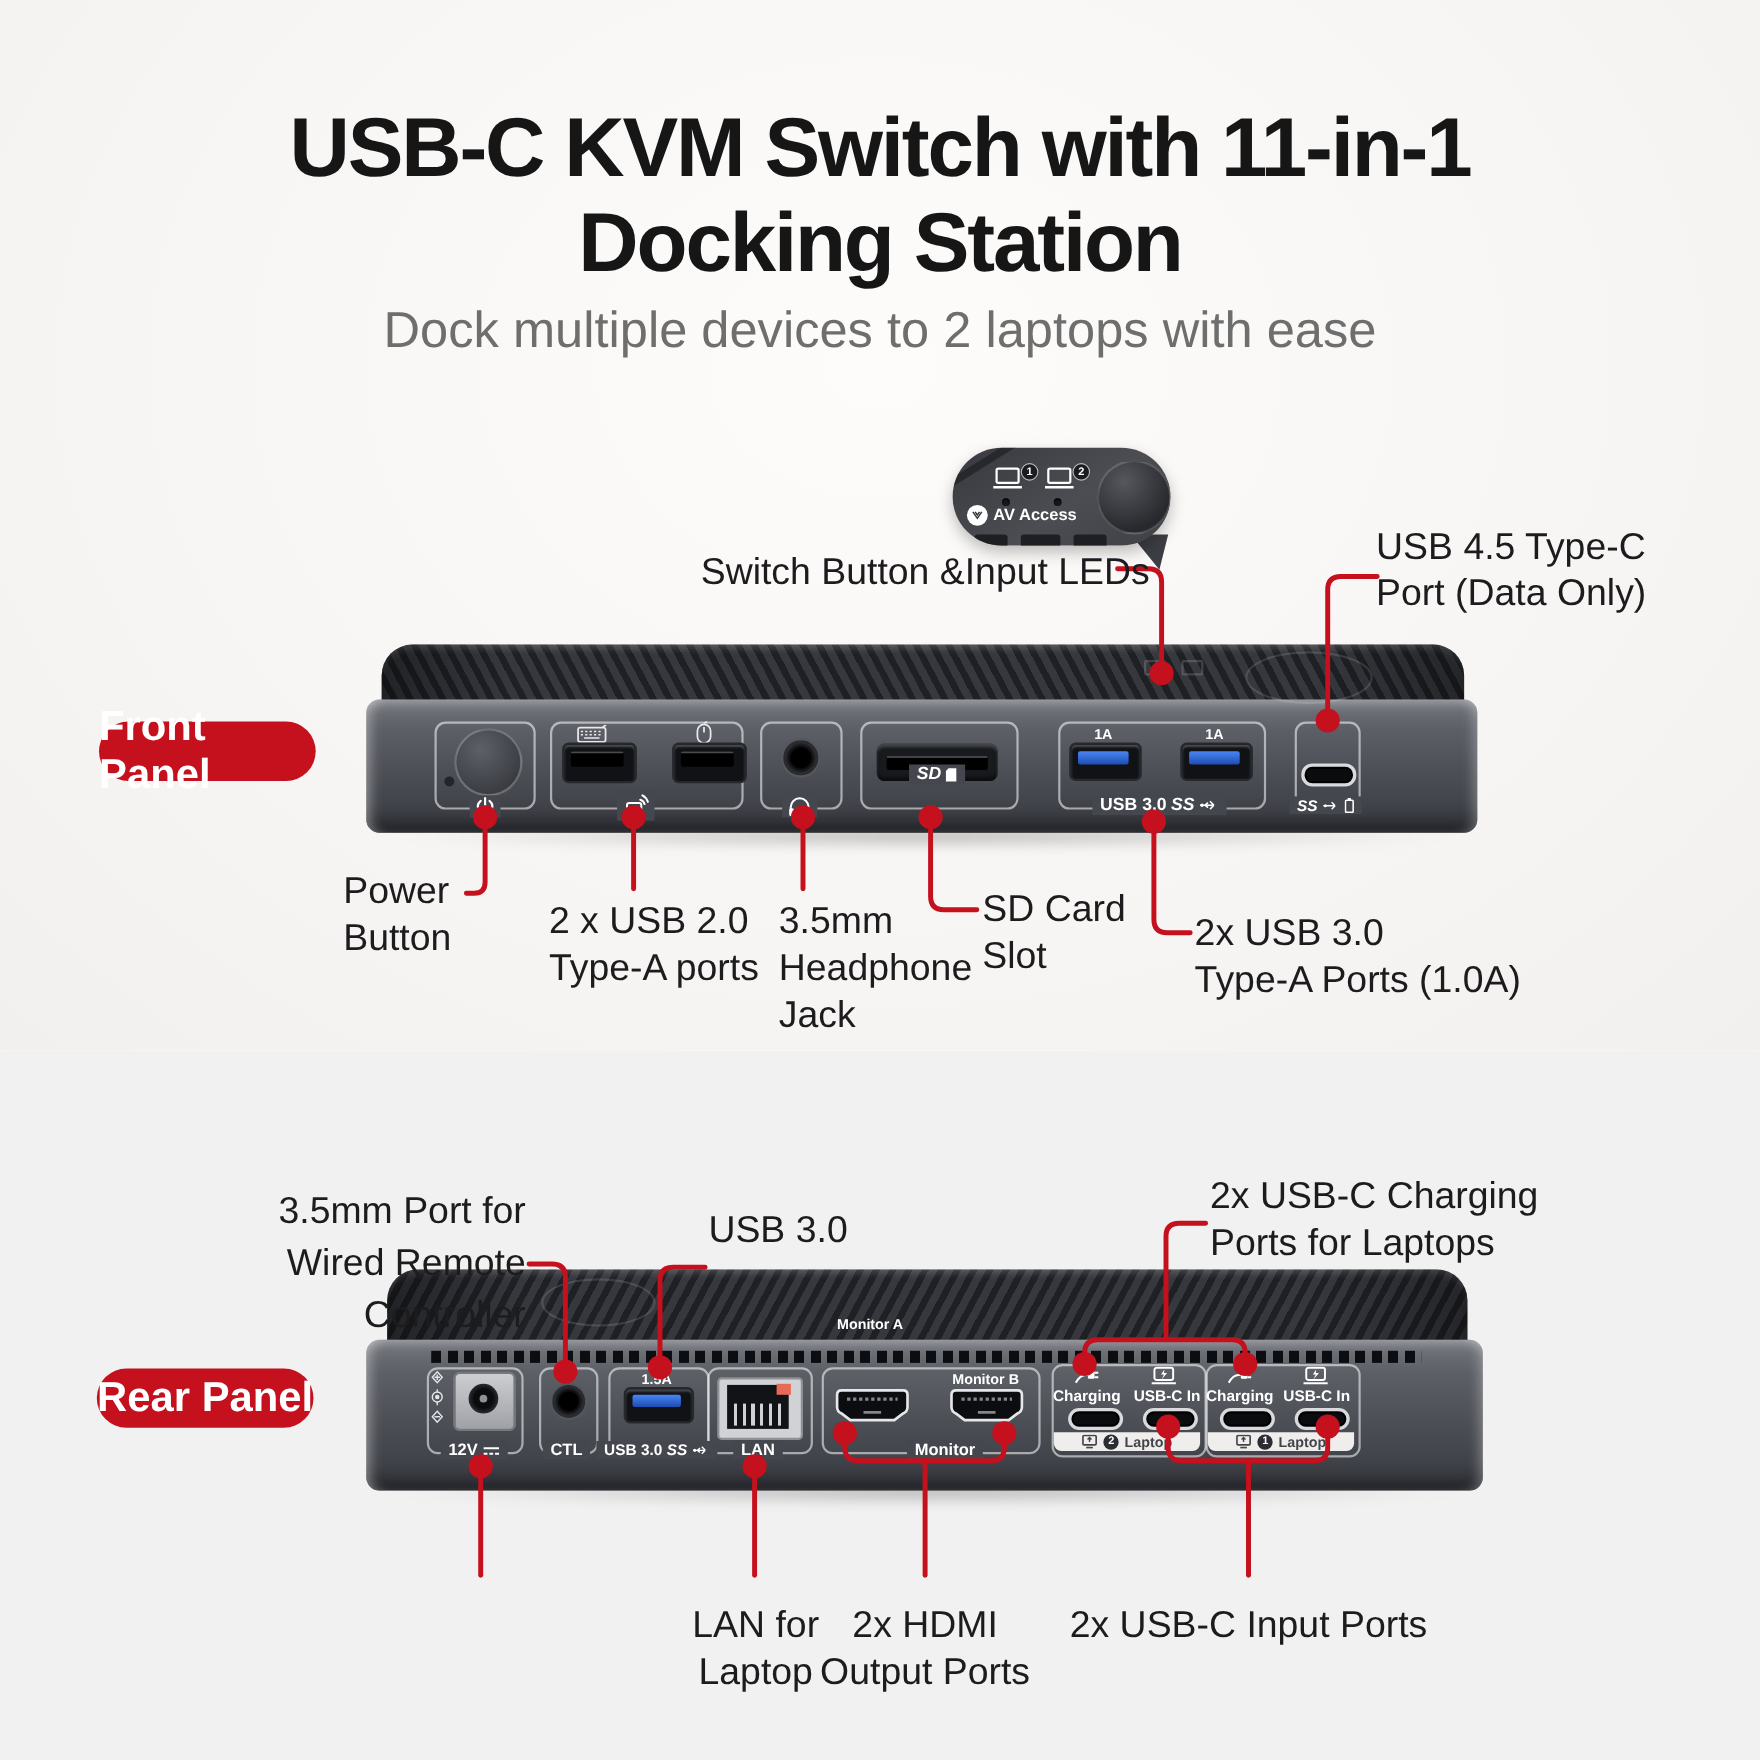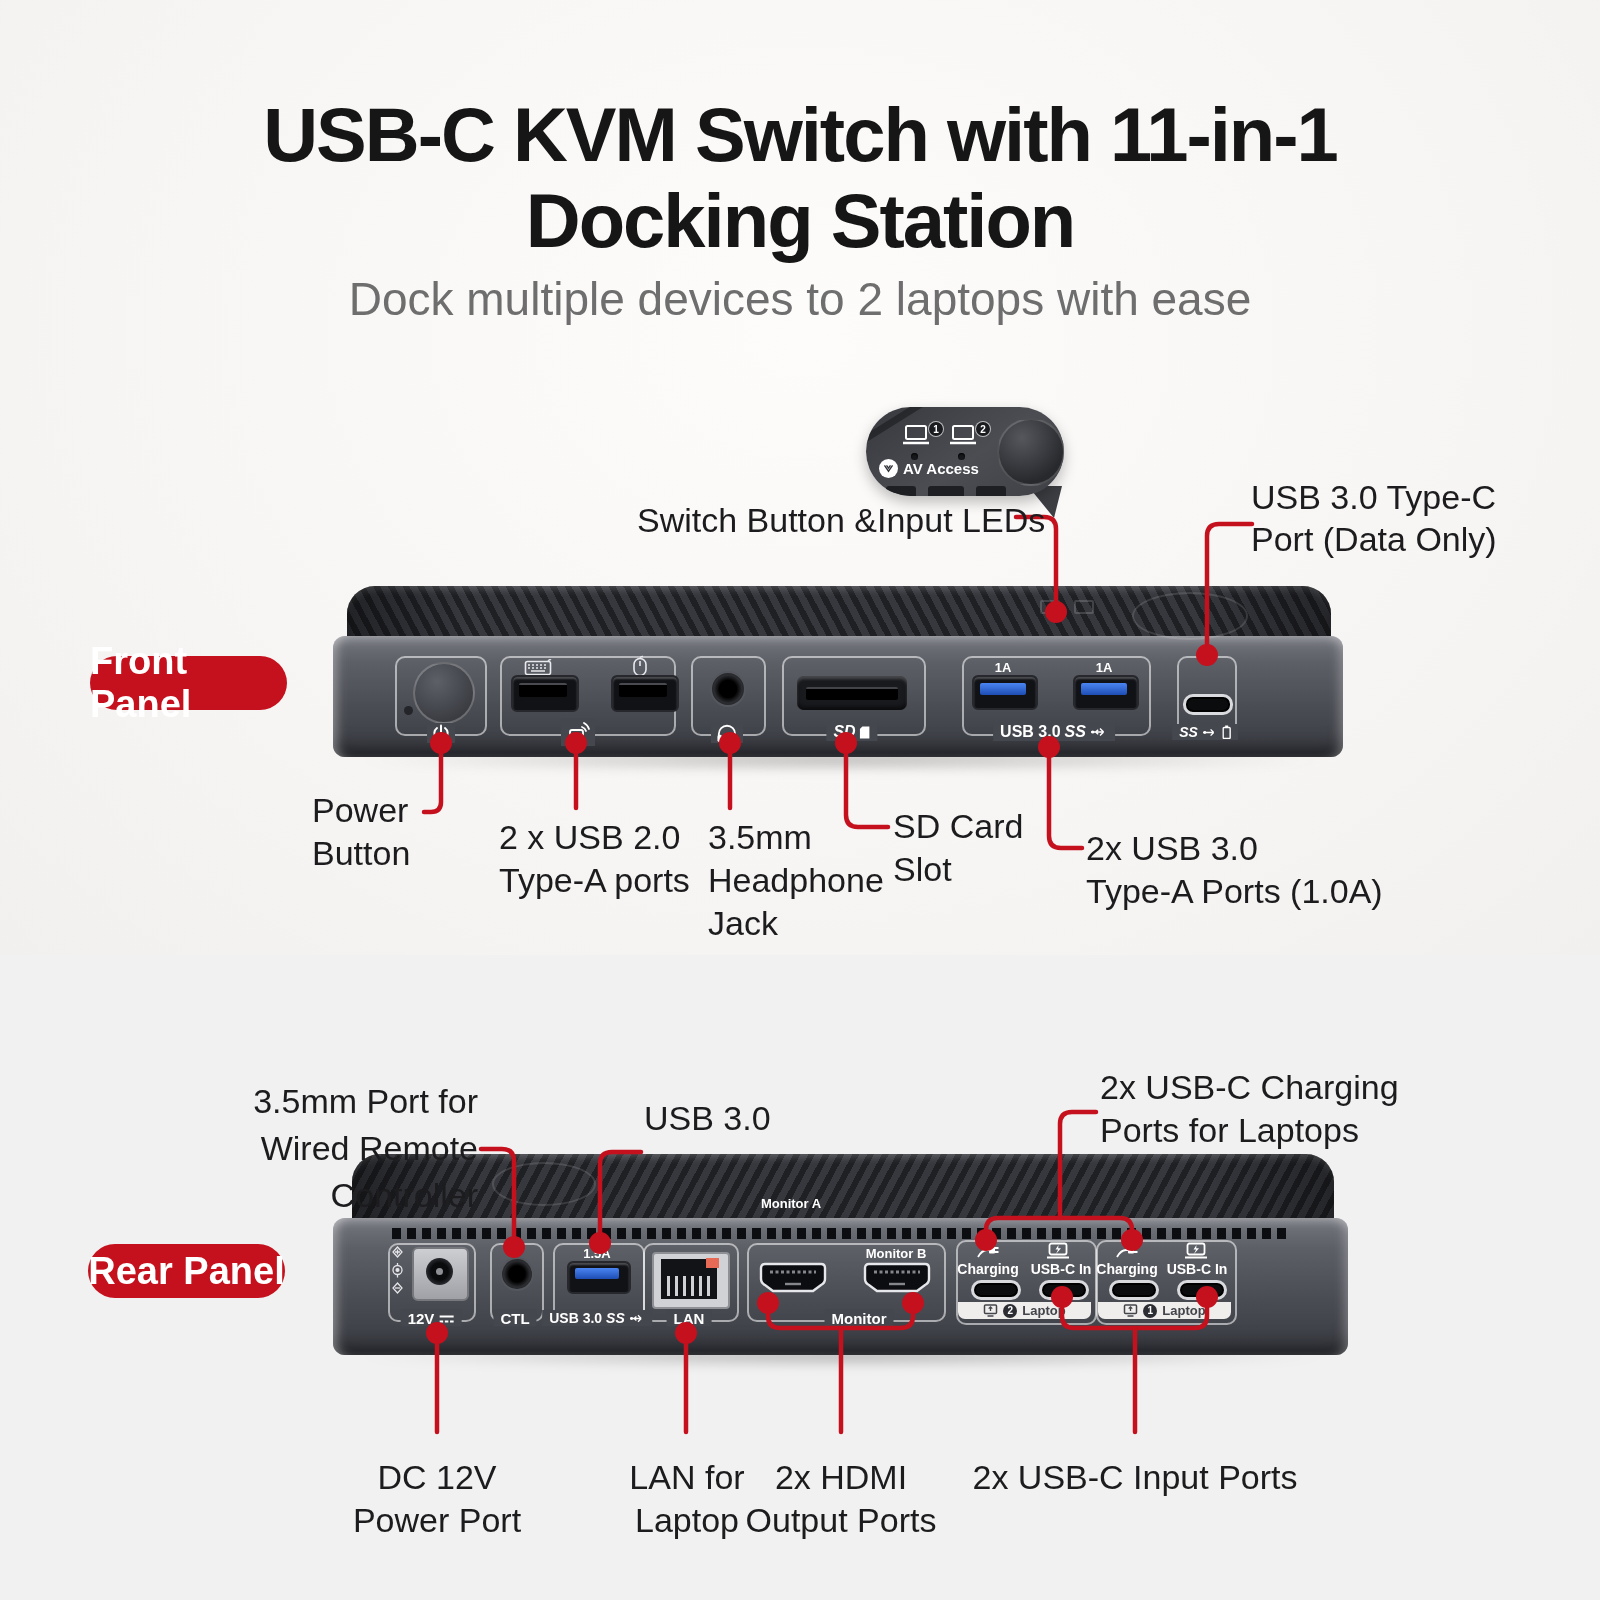--- a/index.html
+++ b/index.html
@@ -126,21 +126,21 @@
       <path d="M3 17 v-5 a9 9 0 0 1 18 0 v5" fill="none" stroke="#fff" stroke-width="2"></path>
       <rect x="1.5" y="13" width="5" height="8" rx="2" fill="#fff"></rect>
       <rect x="17.5" y="13" width="5" height="8" rx="2" fill="#fff"></rect>
     </svg>
   </div>
 
   <div class="abs" style="left:797px;top:676px;width:110px;height:34px;border-radius:7px;background:#191a1e;
        box-shadow:inset 0 3px 3px rgba(255,255,255,.2), inset 0 -3px 4px rgba(0,0,0,.6);">
     <div class="abs" style="left:9px;top:11px;width:92px;height:11px;background:#000;border-radius:2px;border-top:2px solid #43444a;"></div>
   </div>
-  <div class="cap" style="left:852px;top:732px;">
+  <div class="cap" style="left:852px;top:704px;">
     <span style="font-style:italic;font-size:16px;">SD</span>
     <svg width="11" height="13" viewBox="0 0 11 13">
       <path d="M3 0.5 h7 v12 h-9.5 v-9.5 Z" fill="#fff"></path>
     </svg>
   </div>
 
   <div class="mini" style="left:1003px;top:660px;">1A</div>
   <div class="mini" style="left:1104px;top:660px;">1A</div>
   <div class="usba" style="left:972px;top:675px;width:62px;height:31px;">
     <div class="tongue" style="left:6px;top:6px;width:46px;height:12px;background:linear-gradient(180deg,#4a85f2,#1d4db4);"></div>
@@ -367,21 +367,21 @@
       <circle cx="437" cy="1333" r="11"></circle>
         <circle cx="686" cy="1333" r="11"></circle>
     </g>
   </svg>
 
   <div class="pill" style="left:90px;top:656px;width:197px;height:54px;">Front Panel</div>
   <div class="pill" style="left:88px;top:1244px;width:197px;height:54px;">Rear Panel</div>
 
   <div class="lbl" style="left:637px;top:499px;">Switch Button &amp;Input LEDs</div>
   <div class="lbl" style="left:1251px;top:476px;line-height:42px;">
-    <div>USB 3.0 Type-C</div>
+    <div>USB 4.5 Type-C</div>
     <div>Port (Data Only)</div>
   </div>
 
   <div class="lbl" style="left:312px;top:789px;">
     <div>Power</div>
     <div>Button</div>
   </div>
   <div class="lbl" style="left:499px;top:816px;">
     <div>2 x USB 2.0</div>
     <div>Type-A ports</div>
@@ -406,24 +406,20 @@
     <div>Controller</div>
   </div>
   <div class="lbl" style="left:644px;top:1097px;">
     <div>USB 3.0</div>
   </div>
   <div class="lbl" style="left:1100px;top:1066px;">
     <div>2x USB-C Charging</div>
     <div>Ports for Laptops</div>
   </div>
 
-  <div class="lbl" style="left:287px;top:1456px;width:300px;text-align:center;">
-    <div>DC 12V</div>
-    <div>Power Port</div>
-  </div>
   <div class="lbl" style="left:537px;top:1456px;width:300px;text-align:center;">
     <div>LAN for</div>
     <div>Laptop</div>
   </div>
   <div class="lbl" style="left:691px;top:1456px;width:300px;text-align:center;">
     <div>2x HDMI</div>
     <div>Output Ports</div>
   </div>
   <div class="lbl" style="left:935px;top:1456px;width:400px;text-align:center;">
     <div>2x USB-C Input Ports</div>

